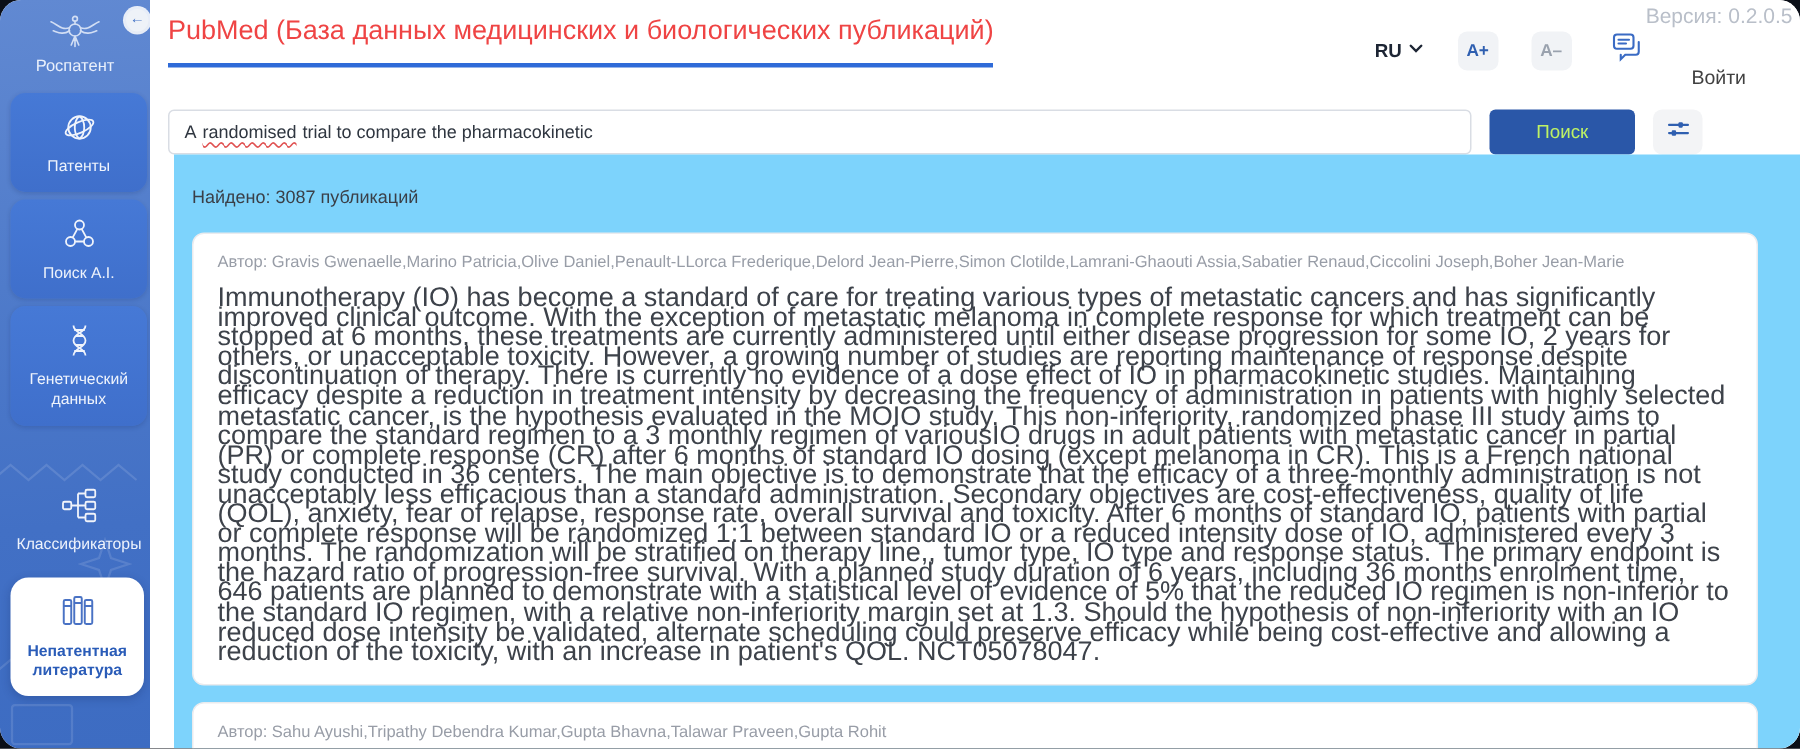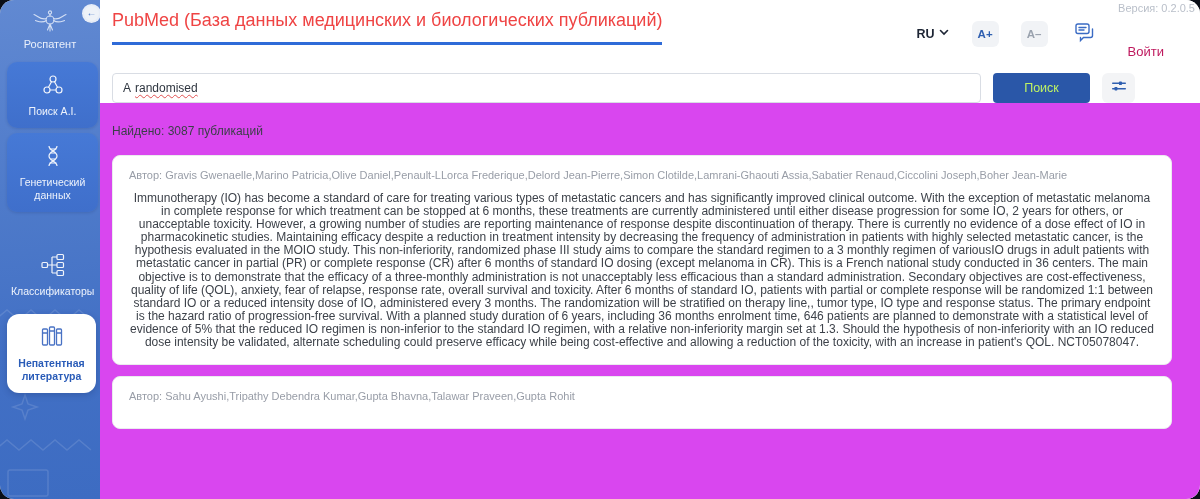--- a/index.html
+++ b/index.html
@@ -33,50 +33,50 @@
   .deco { position:absolute; left:0; right:0; bottom:0; top:300px; opacity:.12; z-index:1; }
   
   .collapse-btn {
     position:absolute; left:84px; top:6px; width:15px; height:15px; border-radius:50%;
     background:#eef2f8; color:#4a78c8; font-size:10px; line-height:14px; text-align:center;
     box-shadow:0 0 0 2px rgba(255,255,255,.85), 0 1px 2px rgba(0,0,0,.15);
     z-index:10; cursor:pointer;
   }
   
   .content { flex:1; min-width:0; display:flex; flex-direction:column; background:#fff; }
-  .version { position:absolute; top:2px; right:5px; font-size:11px; color:#b9bfc9; z-index:11;padding-left:40px; }
+  .version { position:absolute; top:2px; right:5px; font-size:14px; color:#b9bfc9; z-index:11;padding-left:40px; }
   .topbar { display:flex; align-items:flex-start; justify-content:space-between; padding:10px 36px 0 12px; }
   .tab { font-size:18px; color:#ef4444; padding-bottom:11px; border-bottom:3px solid #2f6bd8; cursor:pointer; }
   .controls { display:flex; align-items:center; gap:22px; margin-top:-2px; }
   .lang { display:flex; align-items:center; gap:3px; font-weight:bold; font-size:12.5px; color:#1d2534; cursor:pointer; }
   .font-btn { width:27px; height:26px; border-radius:6px; background:#f1f3f6; display:flex; align-items:center; justify-content:center; font-size:11.5px; font-weight:bold; cursor:pointer; }
   .font-plus { color:#2f5fb0; }
   .font-minus { color:#9aa2ae; }
   .chat-btn { width:30px; height:26px; display:flex; align-items:center; justify-content:center; cursor:pointer; }
-  .login { color:#be185d; font-size:13px; margin-left:6px; cursor:pointer;margin-top:36px; }
+  .login { color:#404040; font-size:13px; margin-left:6px; cursor:pointer;margin-top:36px; }
   
   .search-row { display:flex; align-items:center; gap:12px; padding:14px 65px 0 12px; }
   .search-input {
     flex:1; height:30px; border:1px solid #d9dde4; border-radius:4px; background:#fff;
     display:flex; align-items:center; padding:0 10px; font-size:12px; color:#2f3640; cursor:text;
   }
   .search-input span { margin-right:4px; white-space:nowrap; }
   .misspelled { text-decoration:underline wavy #e05252 1px; text-underline-offset:2px; }
   .search-btn {
     flex:0 0 97px; height:30px; border:none; border-radius:4px; background:#2a57a8;
     color:#bef264; font-size:12.5px; font-family:"Liberation Sans", sans-serif; cursor:pointer;
   }
   .filter-btn { flex:0 0 33px; height:30px; border-radius:6px; background:#f3f4f6; display:flex; align-items:center; justify-content:center; cursor:pointer; }
   
-  .results { flex:1; padding:21px 28px 0 12px; background:#d946ef; overflow:hidden; }
+  .results { flex:1; padding:21px 28px 0 12px; background:#7dd3fc; overflow:hidden;margin-left:16px; }
   .found { font-size:12px; color:#3a3f47; margin-bottom:17px; }
   .card { background:#fff; border:1px solid #eaebee; border-radius:8px; padding:13px 16px 15px; margin-bottom:11px; }
   .card-title { color:#2a63bb; font-weight:bold; font-size:13.5px; line-height:1.22; letter-spacing:-0.1px; margin-bottom:7px; cursor:pointer; }
   .card-authors { font-size:11px; color:#989da7; margin-bottom:11px; }
-  .card-abstract { font-size:12px; color:#3d424a; line-height:13.1px; text-align:center; }
+  .card-abstract { font-size:18px; color:#3d424a; line-height:13.1px; text-align:left; }
 </style>
 </head>
 <body>
 
 <div class="page">
 
   <aside class="sidebar">
     <div class="logo">
       <span>
         <svg width="38" height="30" viewBox="0 0 38 30" fill="none" stroke="#dfe8f8" stroke-width="1.1" stroke-linecap="round">
@@ -87,20 +87,30 @@
           <path d="M15.4 14.5 C11 17.5 7.5 15.5 4.5 14.5"></path>
           <path d="M22.6 12.5 C28 14.5 31 10 35 8.5"></path>
           <path d="M22.6 14.5 C27 17.5 30.5 15.5 33.5 14.5"></path>
           <path d="M19 18 l-2.5 6 M19 18 l2.5 6 M19 18 v7"></path>
         </svg>
       </span>
       <div class="logo-label">Роспатент</div>
     </div>
 
     <nav class="nav">
+      <div class="nav-item shaded">
+        <span>
+          <svg width="28" height="28" viewBox="0 0 28 28" fill="none" stroke="#ffffff" stroke-width="1.2">
+            <circle cx="14" cy="14" r="7.5"></circle>
+            <path d="M14 6.5 c4.2 3 4.2 12 0 15 M14 6.5 c-4.2 3 -4.2 12 0 15"></path>
+            <ellipse cx="14" cy="14" rx="10" ry="3.6" transform="rotate(-24 14 14)"></ellipse>
+          </svg>
+        </span>
+        <span>Патенты</span>
+      </div>
 
       <div class="nav-item shaded">
         <span>
           <svg width="28" height="28" viewBox="0 0 28 28" fill="none" stroke="#ffffff" stroke-width="1.2">
             <circle cx="14" cy="8" r="3"></circle>
             <circle cx="8" cy="19" r="3"></circle>
             <circle cx="20" cy="19" r="3"></circle>
             <path d="M12.5 10.7 L9.5 16.3 M15.5 10.7 L18.5 16.3 M11 19 L17 19"></path>
           </svg>
         </span>
@@ -186,20 +196,21 @@
           </span>
         </div>
         <div class="login">Войти</div>
       </div>
     </div>
 
     <div class="search-row">
       <div class="search-input">
         <span>A</span>
         <span class="misspelled">randomised</span>
+        <span>trial to compare the pharmacokinetic</span>
       </div>
       <button class="search-btn">Поиск</button>
       <div class="filter-btn">
         <span>
           <svg width="18" height="18" viewBox="0 0 20 20" fill="none" stroke="#2f5fb0" stroke-width="1.6" stroke-linecap="round">
             <path d="M3 7 h14"></path>
               <rect x="10" y="5" width="3.2" height="4" rx="0.8" fill="#2f5fb0" stroke="none"></rect>
             <path d="M3 13 h14"></path>
               <rect x="5" y="11" width="3.2" height="4" rx="0.8" fill="#2f5fb0" stroke="none"></rect>
           </svg>

